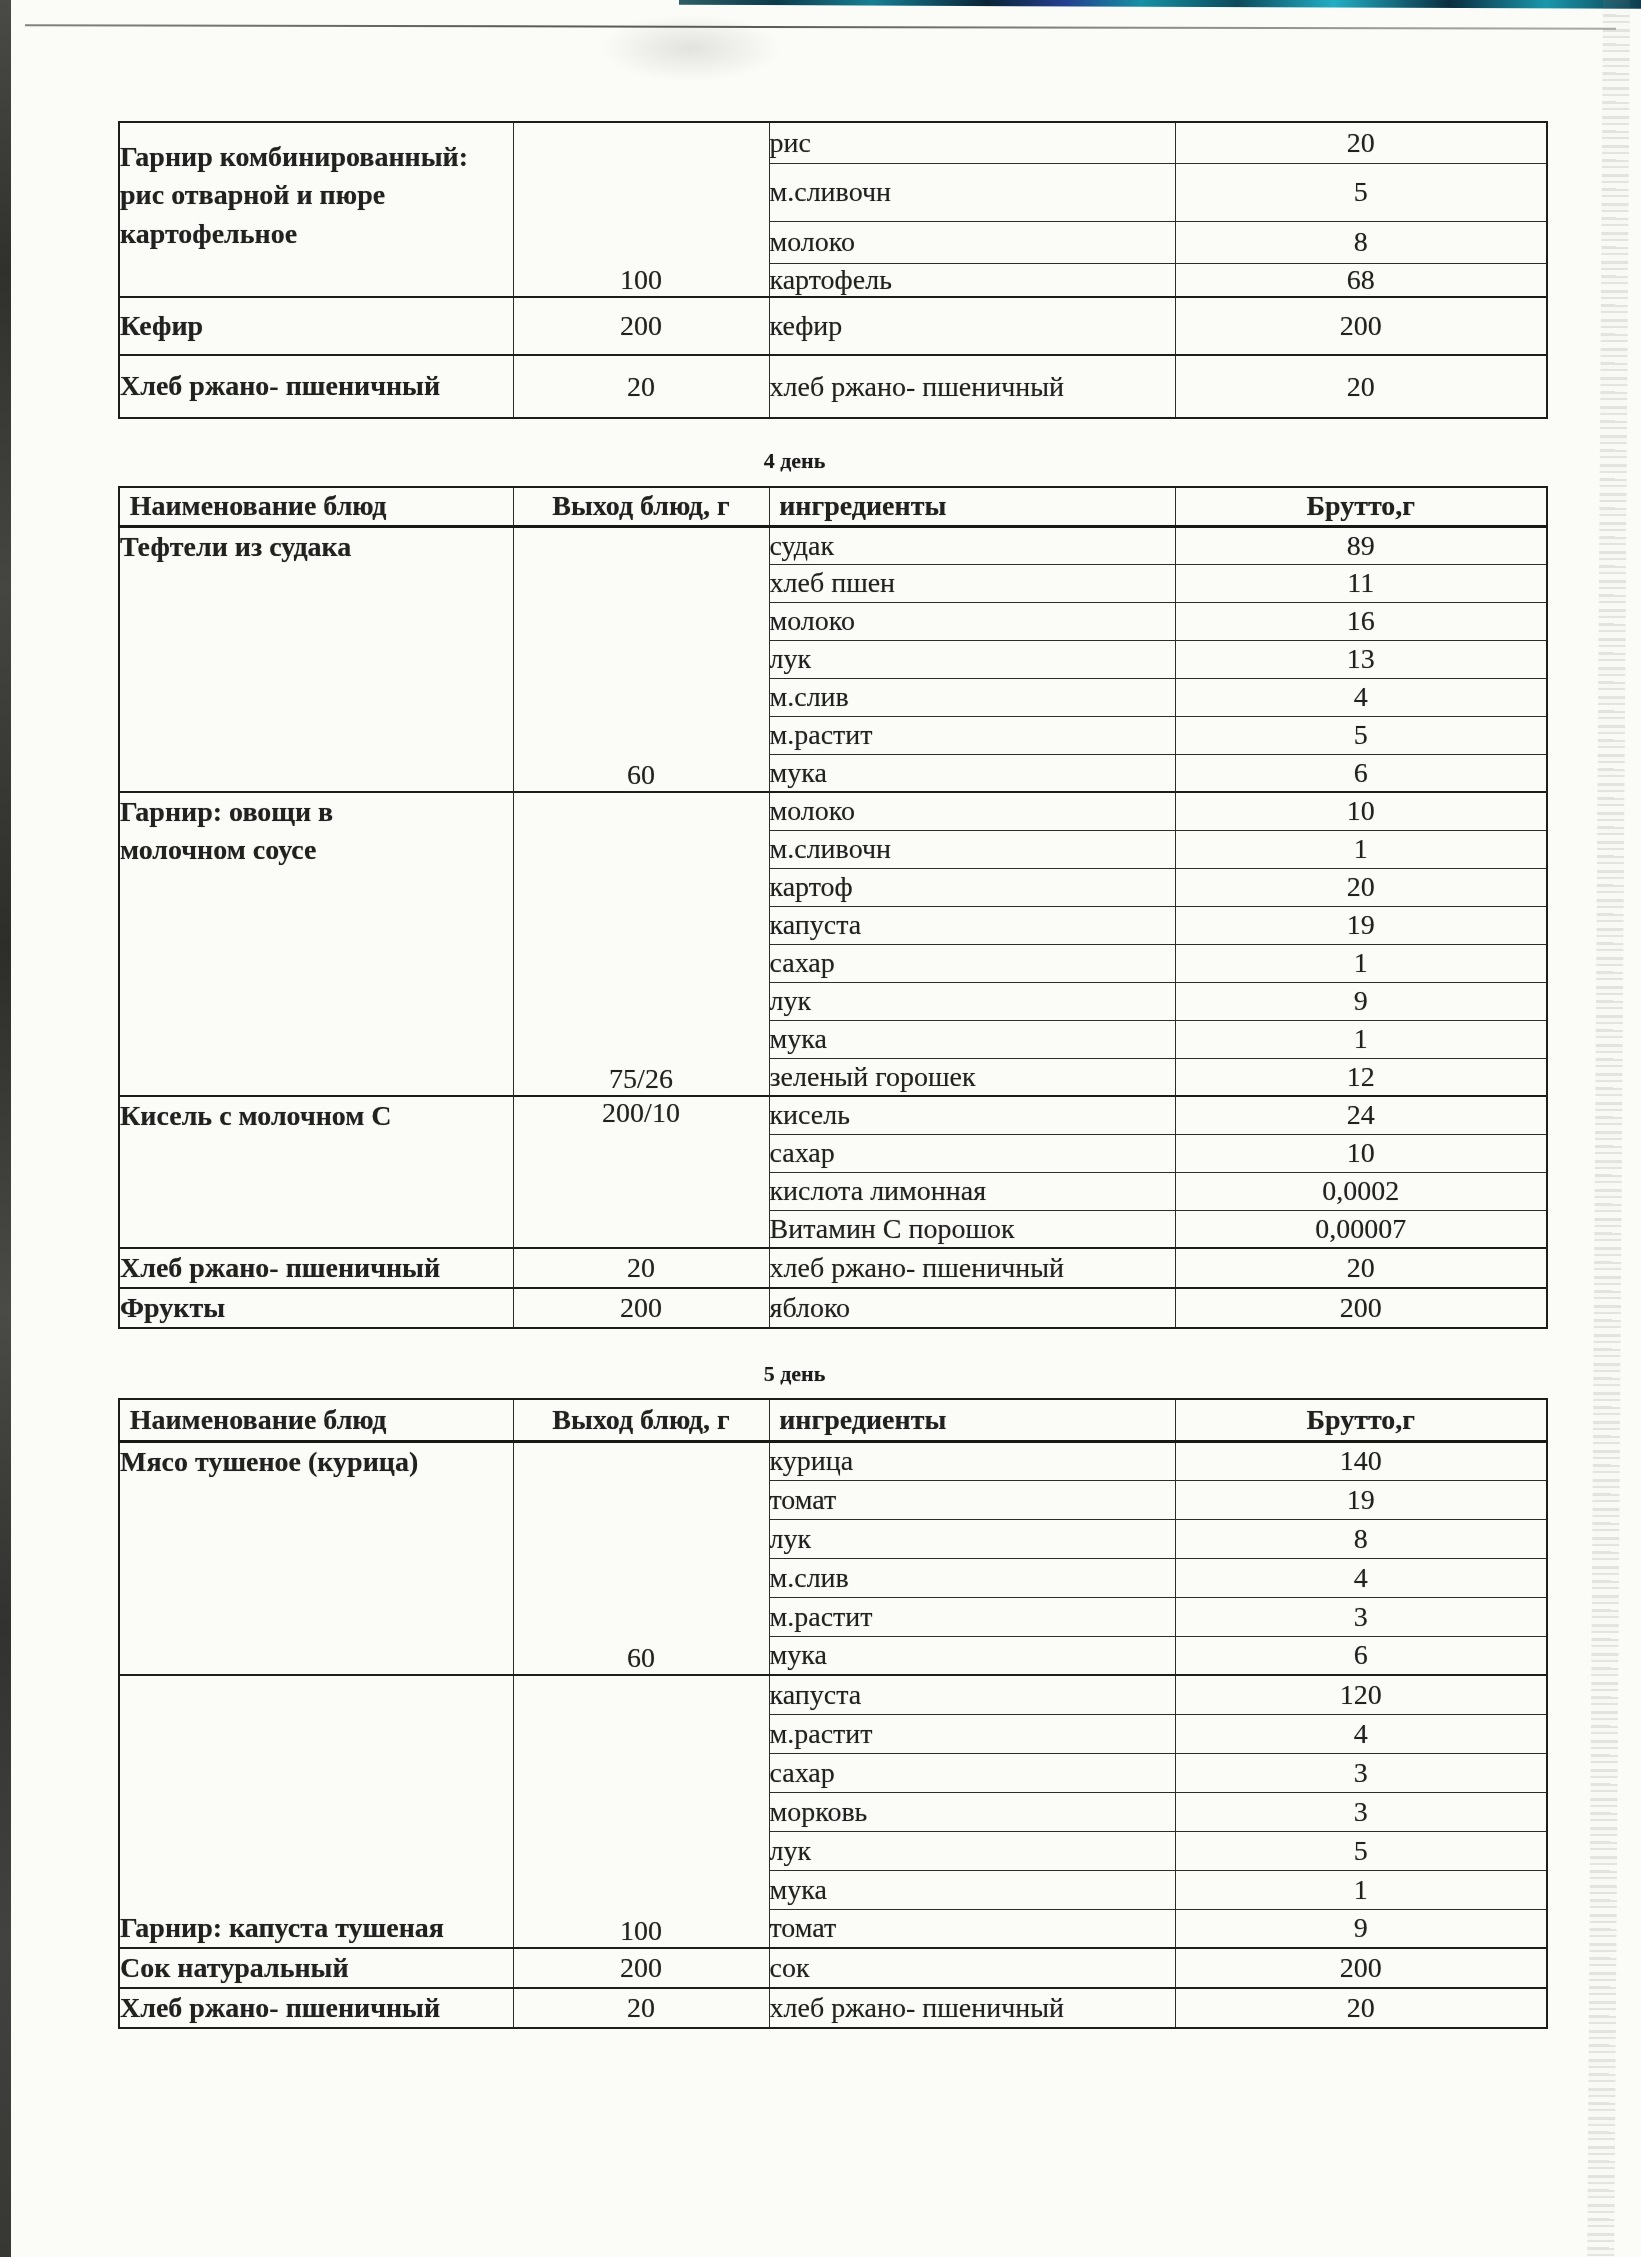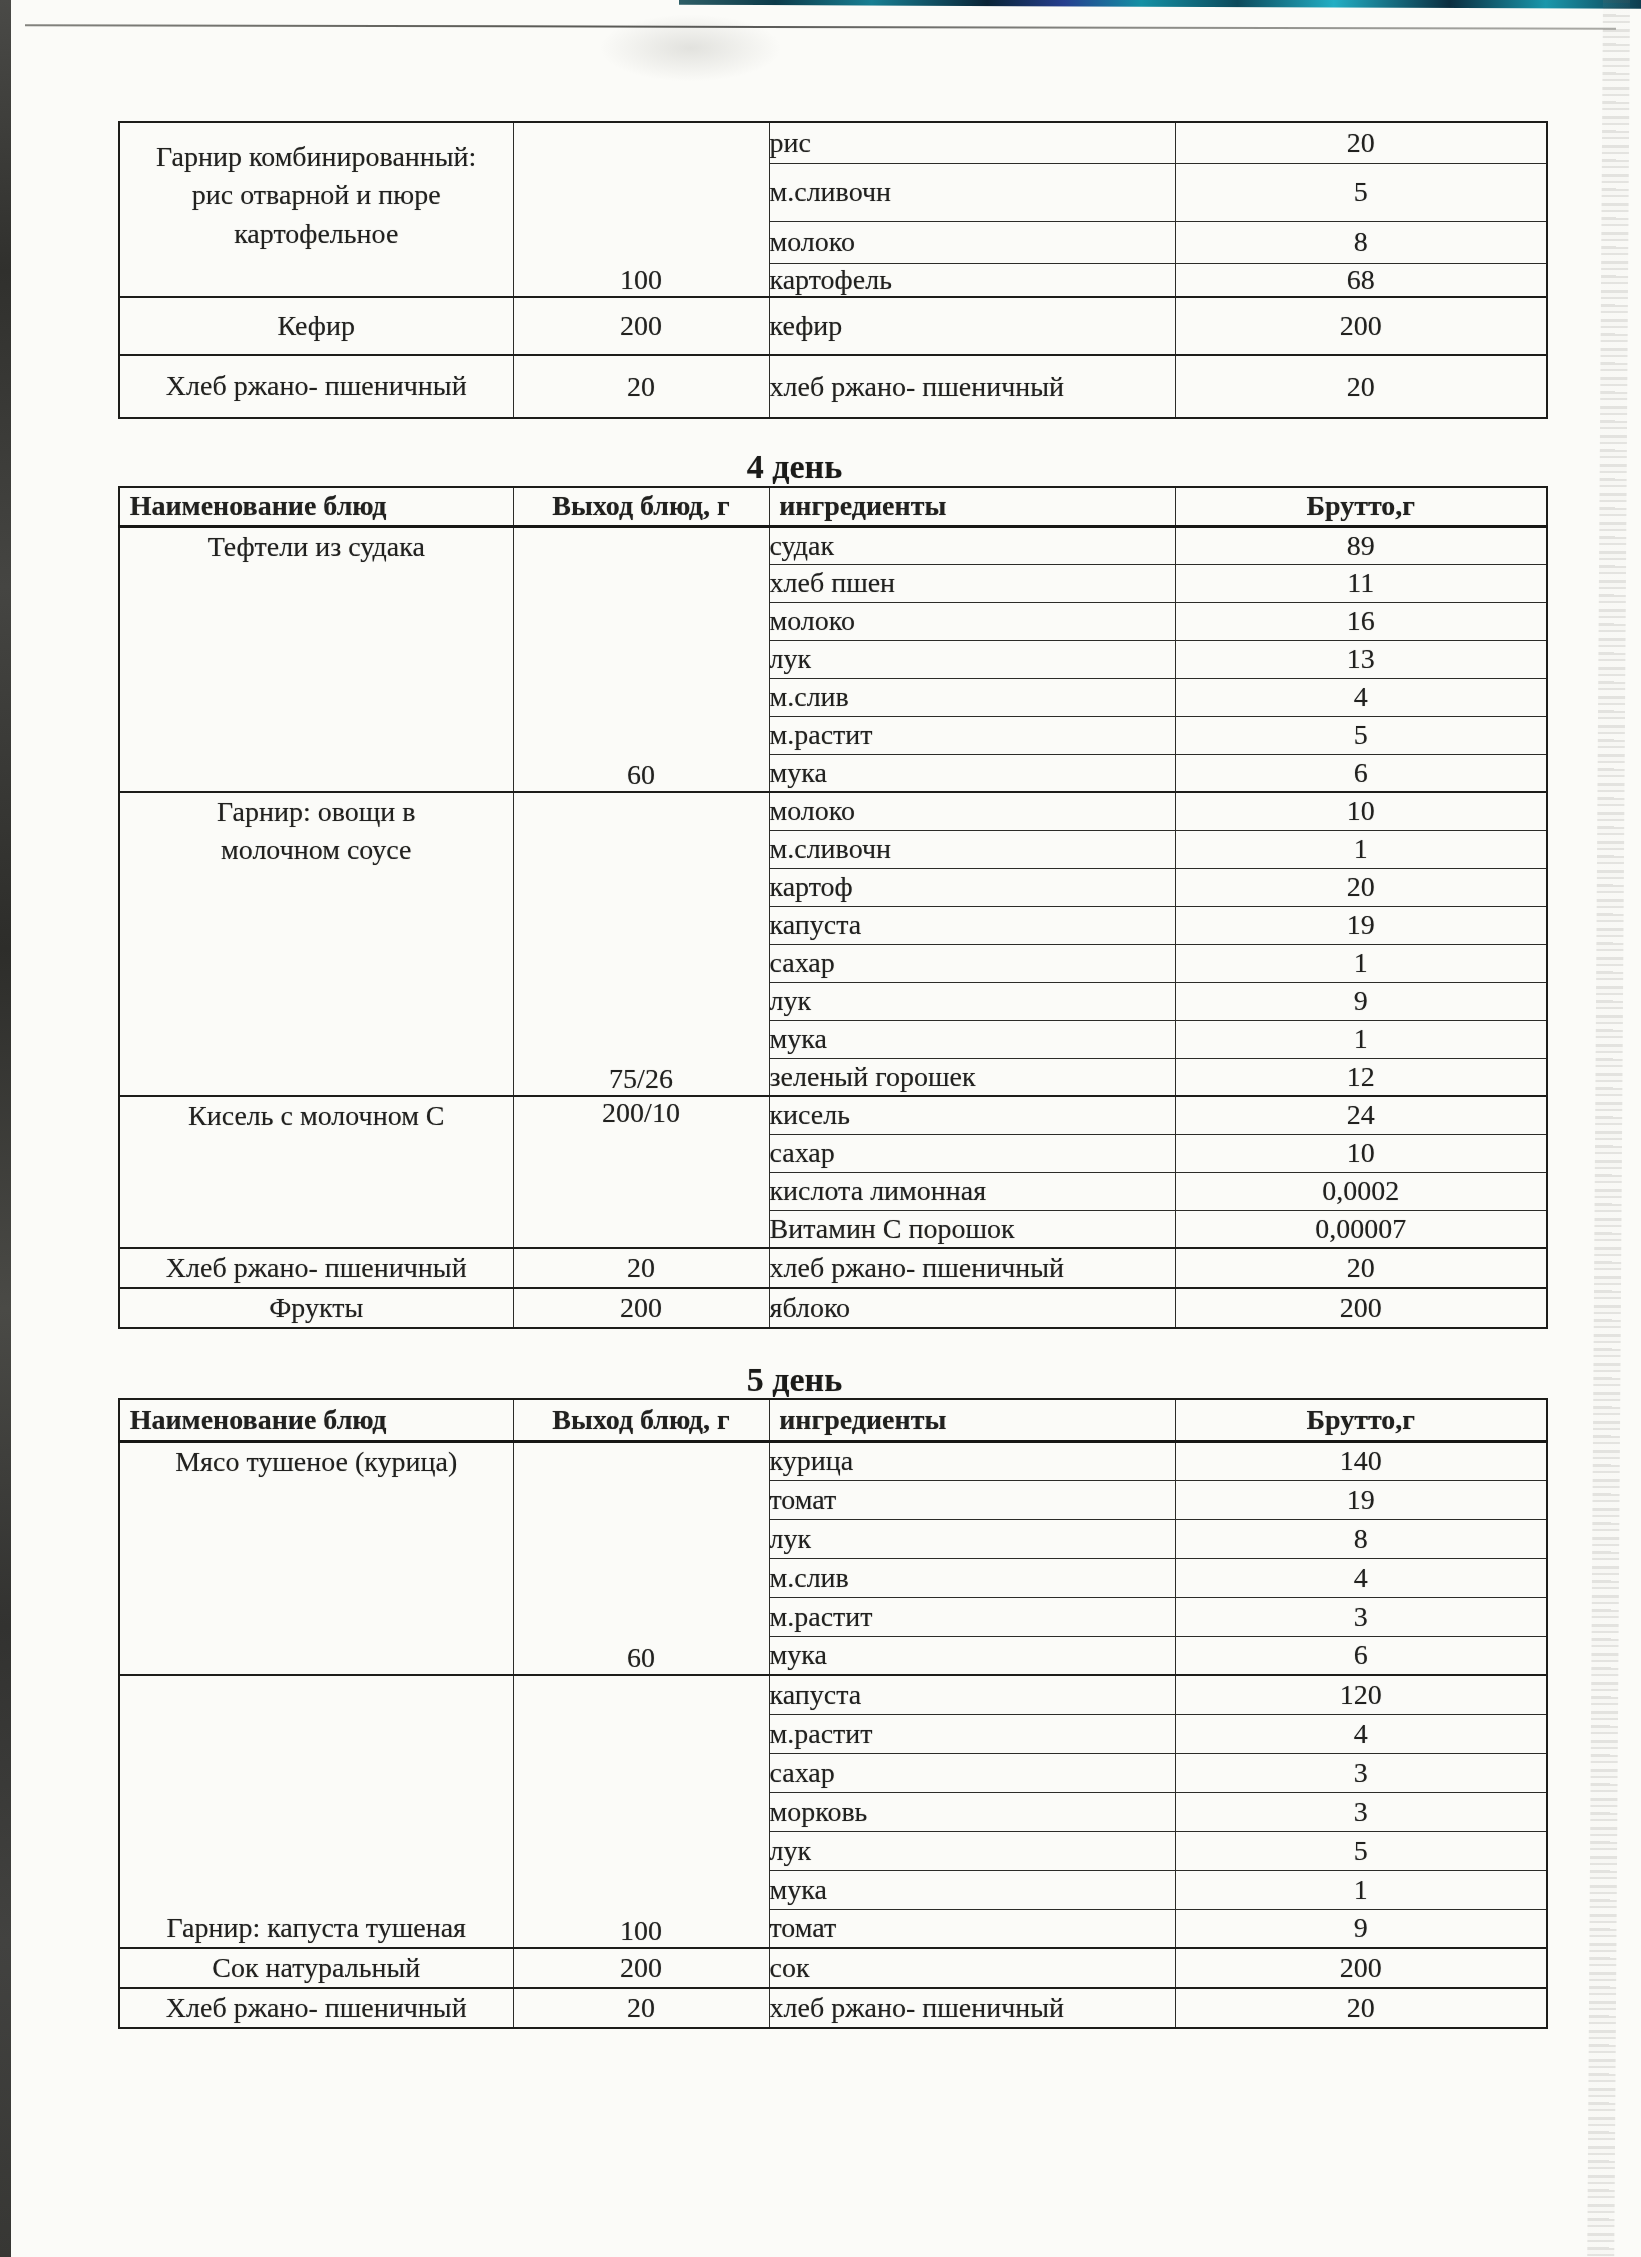--- a/index.html
+++ b/index.html
@@ -45,21 +45,21 @@
     background: repeating-linear-gradient(180deg,
       rgba(118,116,110,0.30) 0 2.9px, rgba(185,183,175,0.10) 2.9px 6.8px,
       rgba(100,98,92,0.26) 6.8px 8.7px, rgba(205,203,195,0.08) 8.7px 14.5px);
     transform: rotate(0.4deg); transform-origin: top center;
     opacity: 0.6;
   }
 
   
   .day-title {
     position: absolute; left: 118px; width: 1427px;
-    text-align: center; font-weight: bold; font-size: 34px; color: #1b1b19;
+    text-align: center; font-weight: bold; font-size: 22px; color: #1b1b19;
     transform: translateX(-37px);
     text-shadow: 0 0 1px rgba(30,30,28,0.35);
   }
   #title-day4 { top: 448px; }
   #title-day5 { top: 1361px; }
 
   
   .table-mount { position: absolute; left: 118px; }
   #table-top  { top: 121px; }
   #table-day4 { top: 486px; }
@@ -78,22 +78,22 @@
     border: 1.9px solid #2c2c29; border-bottom: 3.9px solid #181815;
     font-weight: bold; height: 39px; vertical-align: middle;
   }
   .t-day5 th { height: 42px; }
   th.col-name, th.col-ingr { text-align: left; padding-left: 9.7px; }
   th.col-yield, th.col-brutto { text-align: center; }
 
   tr.group-start td { border-top: 2.9px solid #1d1d1a; }
 
   .dish-cell {
-    text-align: center; padding-left: 9.7px;
-    white-space: pre-line; line-height: 1.36;
+    text-align: left; padding-left: 9.7px;
+    white-space: pre-line; line-height: 1.36; font-weight: bold;
   }
   .ingr-cell { text-align: left; padding-left: 11.6px; vertical-align: middle; }
   .yield-cell, .brutto-cell { text-align: center; vertical-align: middle; }
 
   .pos-top { vertical-align: top; padding-top: 5.8px; }
   .pos-bottom { vertical-align: bottom; padding-bottom: 4.8px; margin-top: 16px; }
   .pos-mid { vertical-align: middle; }
   .pos-bottom-offset { vertical-align: bottom; padding-bottom: 50px; }
 
   .t-top .dish-cell.pos-top { padding-top: 15.4px; }

